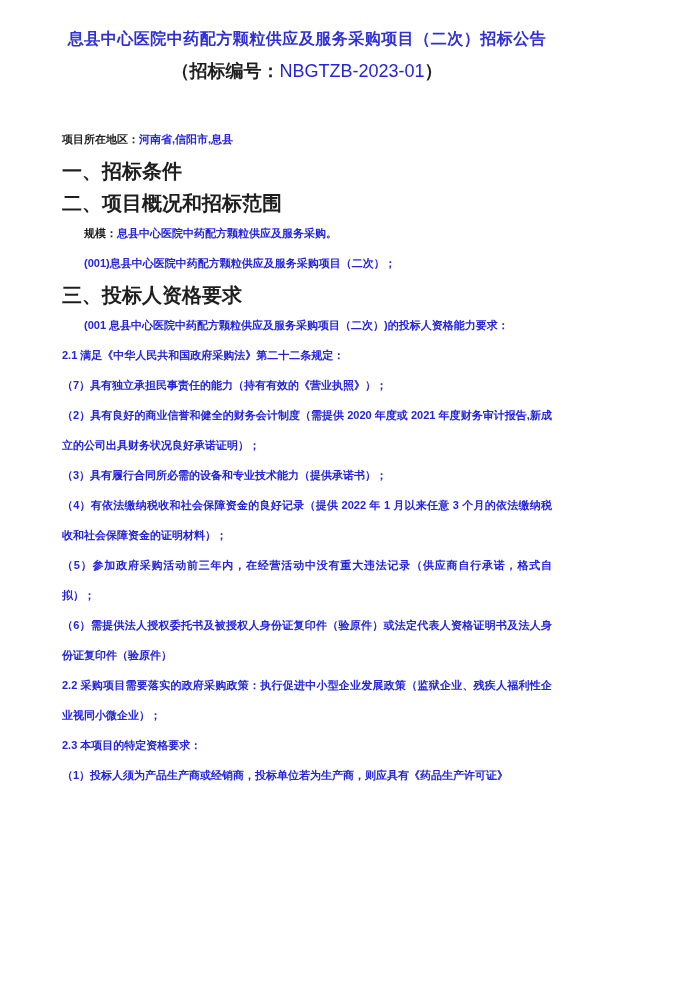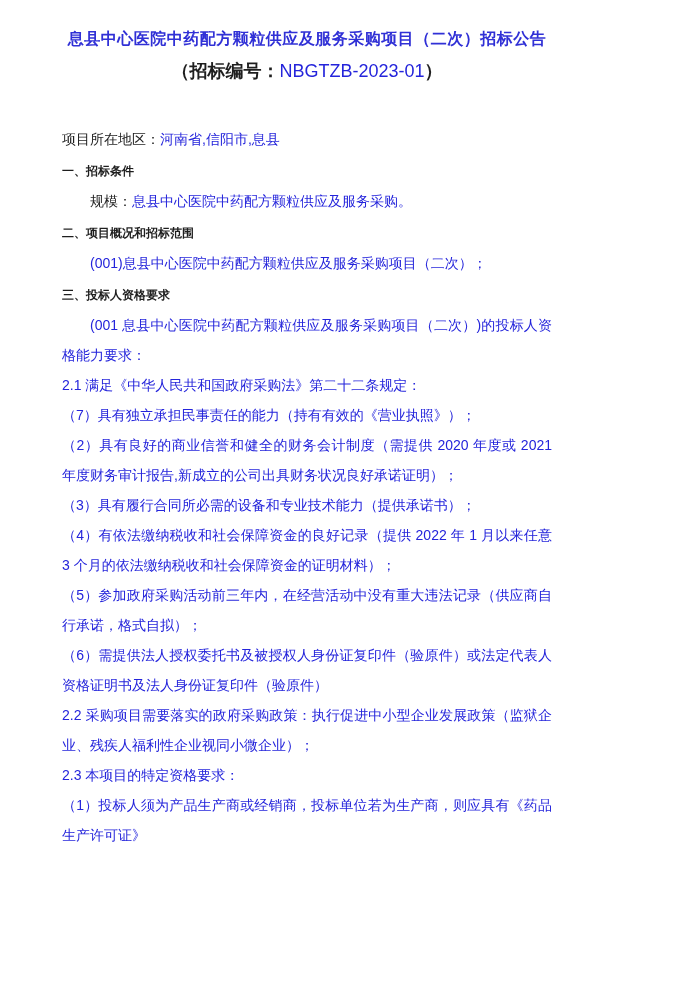--- a/index.html
+++ b/index.html
@@ -32,28 +32,29 @@
     line-height: 22px;
     font-weight: bold;
     color: var(--ink, #1e1e1e);
   }
   .doc-sub .code {
     font-weight: normal;
     color: var(--link-blue, #2424db);
   }
   p.line {
     margin: 0;
-    font-size: 14px;
+    font-size: 11px;
     line-height: 30px;
     text-align: justify;
     color: var(--ink, #1e1e1e);
+    font-weight: bold;
   }
   p.first { margin-top: 42px; }
   p.heading {
-    font-size: 12px;
+    font-size: 20px;
     font-weight: bold;
     margin-top: 2px;
   }
   p.ind { text-indent: 2em; }
   .run-k { color: var(--ink, #1e1e1e); }
   .run-b { color: var(--link-blue, #2424db); }
 </style>
 </head>
 <body style="background: rgb(255, 255, 255);">
 
@@ -61,22 +62,22 @@
   <div class="content">
 
     <p class="doc-title">息县中心医院中药配方颗粒供应及服务采购项目（二次）招标公告</p>
 
     <p class="doc-sub"><span>（招标编号：</span><span class="code">NBGTZB-2023-01</span><span>）</span></p>
 
     <p class="line first"><span class="run-k">项目所在地区：</span><span class="run-b">河南省,信阳市,息县</span></p>
 
     <p class="line heading"><span class="run-k">一、招标条件</span></p>
 
+    <p class="line heading"><span class="run-k">二、项目概况和招标范围</span></p>
     <p class="line ind"><span class="run-k">规模：</span><span class="run-b">息县中心医院中药配方颗粒供应及服务采购。</span></p>
-    <p class="line heading"><span class="run-k">二、项目概况和招标范围</span></p>
     <p class="line ind"><span class="run-b">(001)息县中心医院中药配方颗粒供应及服务采购项目（二次）；</span></p>
 
     <p class="line heading"><span class="run-k">三、投标人资格要求</span></p>
     <p class="line ind"><span class="run-b">(001 息县中心医院中药配方颗粒供应及服务采购项目（二次）)的投标人资格能力要求：</span></p>
     <p class="line"><span class="run-b">2.1 满足《中华人民共和国政府采购法》第二十二条规定：</span></p>
     <p class="line"><span class="run-b">（7）具有独立承担民事责任的能力（持有有效的《营业执照》）；</span></p>
     <p class="line"><span class="run-b">（2）具有良好的商业信誉和健全的财务会计制度（需提供 2020 年度或 2021 年度财务审计报告,新成立的公司出具财务状况良好承诺证明）；</span></p>
     <p class="line"><span class="run-b">（3）具有履行合同所必需的设备和专业技术能力（提供承诺书）；</span></p>
     <p class="line"><span class="run-b">（4）有依法缴纳税收和社会保障资金的良好记录（提供 2022 年 1 月以来任意 3 个月的依法缴纳税收和社会保障资金的证明材料）；</span></p>
     <p class="line"><span class="run-b">（5）参加政府采购活动前三年内，在经营活动中没有重大违法记录（供应商自行承诺，格式自拟）；</span></p>

